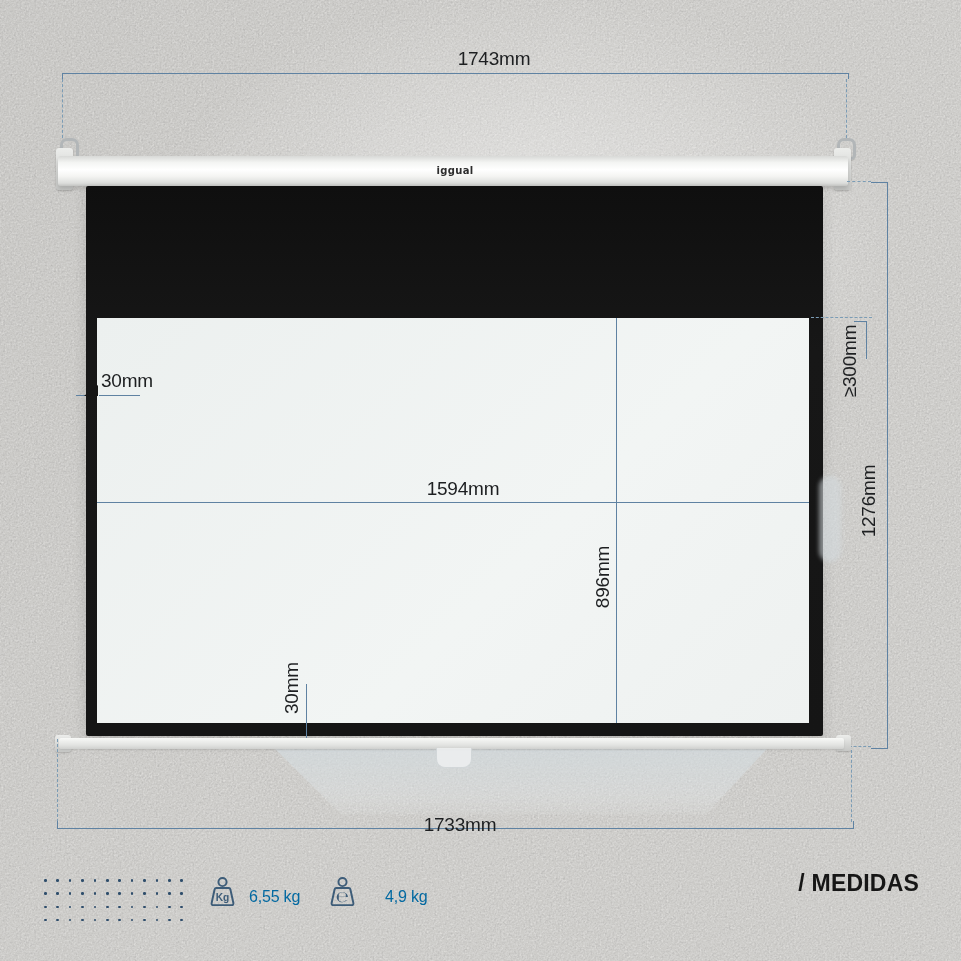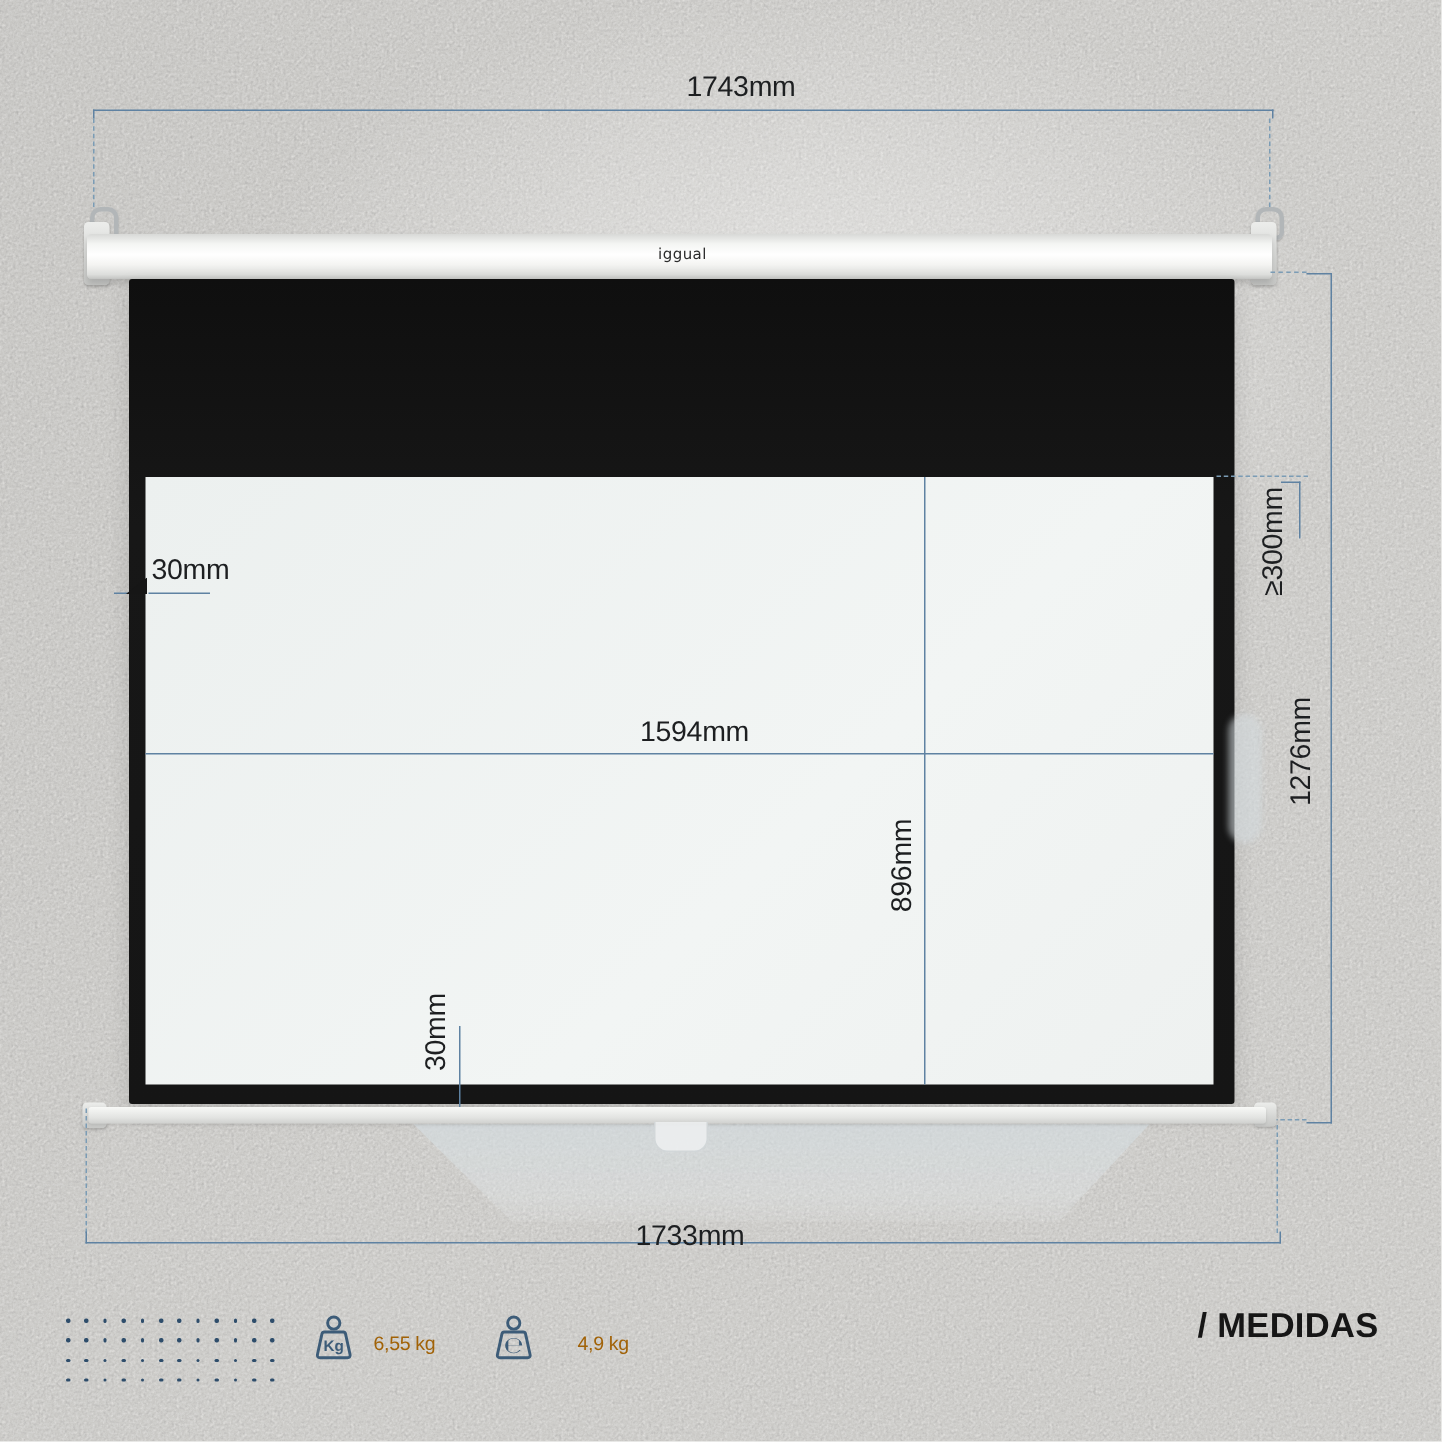--- a/index.html
+++ b/index.html
@@ -41,21 +41,21 @@
     position:absolute;background:linear-gradient(180deg,#ecedeb,#d4d5d3 60%,#c6c7c5);
     border-radius:3px;box-shadow:0 1px 2px rgba(0,0,0,.18);
   }
   .roller-bar{
     position:absolute;left:58px;top:156px;width:790px;height:30px;border-radius:3px;
     background:linear-gradient(180deg,#d8d9d7 0%,#f4f5f3 22%,#ffffff 46%,#f4f4f2 68%,#dddedc 90%,#c3c4c2 100%);
     box-shadow:0 3px 4px rgba(0,0,0,.14);
   }
   .logo{
     position:absolute;left:455px;top:170px;transform:translate(-50%,-50%);
-    font-size:10px;font-weight:400;letter-spacing:.3px;color:#2d2d2d;
+    font-size:10px;font-weight:700;letter-spacing:.3px;color:#2d2d2d;
     font-family:"DejaVu Sans",sans-serif;
   }
   .screen-black{
     position:absolute;left:86px;top:186px;width:737px;height:550px;border-radius:2px;
     background:linear-gradient(180deg,#0f0f0f,#171717 30%,#151515);
     box-shadow:0 6px 14px rgba(0,0,0,.12);
   }
   .screen-white{
     position:absolute;left:97px;top:318px;width:712px;height:405px;
     background:linear-gradient(135deg,#ecf0ef,#f2f5f4 60%,#eef1f0);
@@ -80,21 +80,21 @@
     position:absolute;left:819px;top:476px;width:22px;height:86px;border-radius:12px;
     background:rgba(212,219,222,.6);filter:blur(2px);
   }
   .tri30{
     position:absolute;left:84px;top:385px;width:14px;height:11px;background:#161616;
     clip-path:polygon(100% 0,100% 100%,0 100%);
   }
   #dot-grid{position:absolute;left:44px;top:874px;display:grid;grid-auto-rows:13.2px;align-items:center;}
   #dot-grid span{width:2.6px;height:2.6px;background:#2e4d6b;border-radius:50%;justify-self:start;}
   .wt-text{
-    position:absolute;font-size:13px;font-weight:500;color:#a16207;
+    position:absolute;font-size:16px;font-weight:500;color:#0369a1;
     letter-spacing:-.2px;white-space:nowrap;line-height:1;
   }
   .measures{
     position:absolute;left:640px;top:869px;width:279px;text-align:right;
     color:#161616;line-height:1.22;letter-spacing:.2px;
   }
   .measures .l1{font-size:23px;font-weight:600;}
   .measures .l2{font-size:23px;font-weight:800;}
 </style>
 </head>

